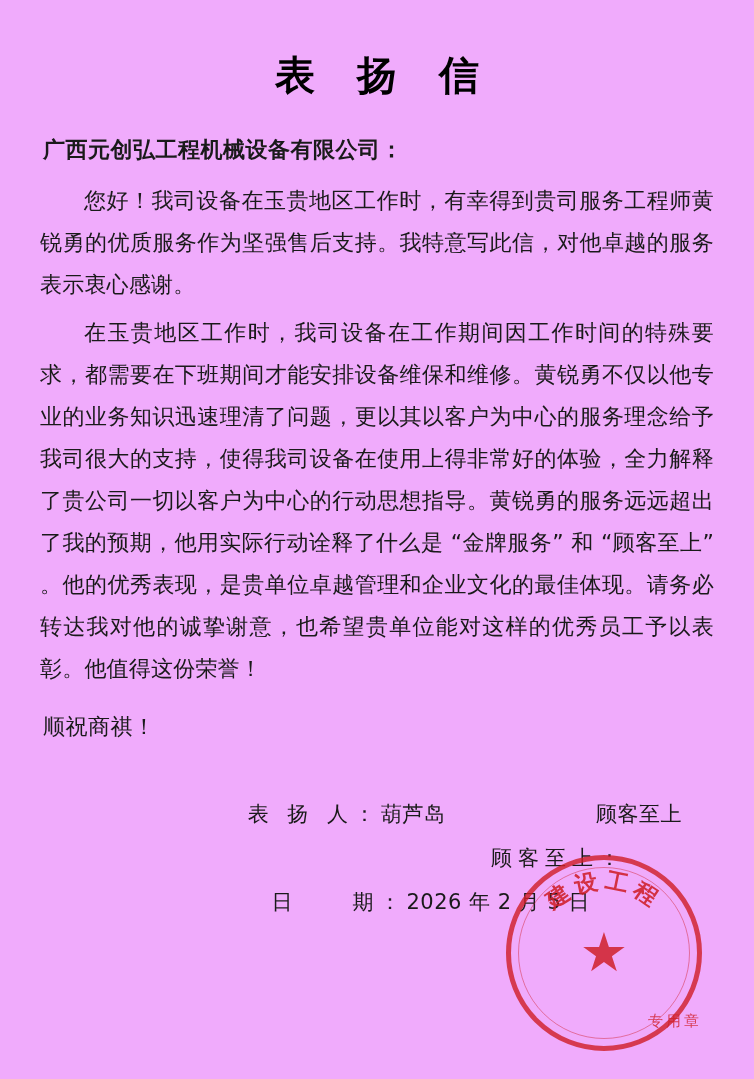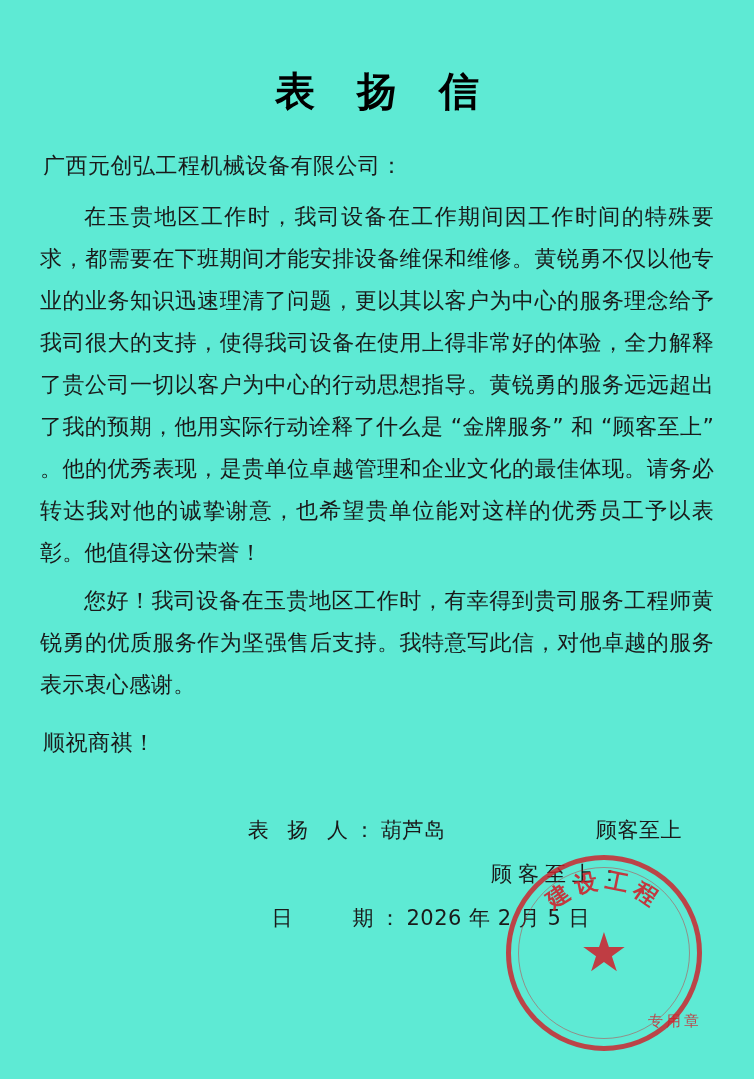--- a/index.html
+++ b/index.html
@@ -14,40 +14,41 @@
     overflow: hidden;
     font-family: "DejaVu Sans", "Liberation Sans", sans-serif;
     color: #1a1a1a;
   }
 
   .page {
     position: relative;
     width: 754px;
     height: 1079px;
     box-sizing: border-box;
-    padding: 50px 40px 0 40px;
-    background: #5eead4;
+    padding: 34px 40px 0 40px;
+    background: #f0abfc;
   }
 
   .doc-title {
     text-align: center;
     font-size: 40px;
     font-weight: 700;
     letter-spacing: 14px;
     font-family: "DejaVu Serif", "Liberation Serif", serif;
     margin: 14px 0 30px 0;
     color: #000000;
     text-indent: 14px;
   }
 
   .recipient {
     font-size: 22px;
     line-height: 1.5;
     margin: 0 0 14px 3px;
     letter-spacing: 0.5px;
+    font-weight: bold;
   }
 
   .para {
     font-size: 22px;
     line-height: 42px;
     text-indent: 2em;
     margin: 0 0 6px 0;
     text-align: justify;
     letter-spacing: 0.2px;
     color: #1a1a1a;
@@ -151,23 +152,23 @@
 </style>
 </head>
 <body>
 
 <div class="page">
 
   <h1 class="doc-title">表 扬 信</h1>
 
   <div class="recipient">广西元创弘工程机械设备有限公司：</div>
 
+  <p class="para">您好！我司设备在玉贵地区工作时，有幸得到贵司服务工程师黄锐勇的优质服务作为坚强售后支持。我特意写此信，对他卓越的服务表示衷心感谢。</p>
+
   <p class="para">在玉贵地区工作时，我司设备在工作期间因工作时间的特殊要求，都需要在下班期间才能安排设备维保和维修。黄锐勇不仅以他专业的业务知识迅速理清了问题，更以其以客户为中心的服务理念给予我司很大的支持，使得我司设备在使用上得非常好的体验，全力解释了贵公司一切以客户为中心的行动思想指导。黄锐勇的服务远远超出了我的预期，他用实际行动诠释了什么是 “金牌服务” 和 “顾客至上” 。他的优秀表现，是贵单位卓越管理和企业文化的最佳体现。请务必转达我对他的诚挚谢意，也希望贵单位能对这样的优秀员工予以表彰。他值得这份荣誉！</p>
-
-  <p class="para">您好！我司设备在玉贵地区工作时，有幸得到贵司服务工程师黄锐勇的优质服务作为坚强售后支持。我特意写此信，对他卓越的服务表示衷心感谢。</p>
 
   <div class="closing">顺祝商祺！</div>
 
   <div class="signature-block">
 
     <div class="sig-line indent-1">
       <span class="sig-label">表 扬 人：</span>
       <span class="sig-value">葫芦岛　　　　　　　顾客至上</span>
     </div>
 

